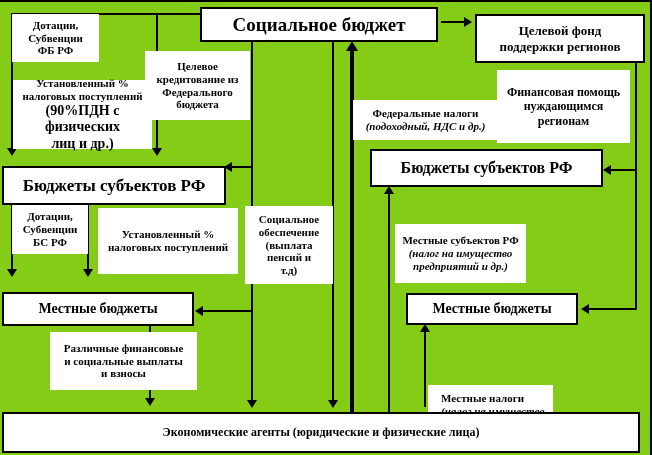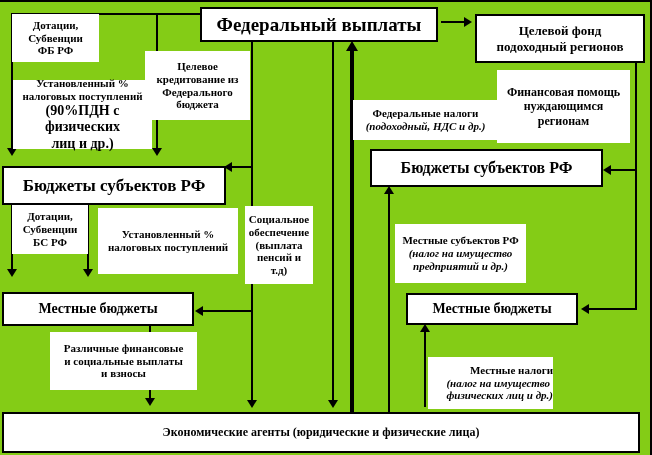--- a/index.html
+++ b/index.html
@@ -11,21 +11,21 @@
   .node{
     position:absolute;background:#fff;border:2px solid #000;box-sizing:border-box;
     display:flex;align-items:center;justify-content:center;text-align:center;
     font-weight:bold;color:#000;z-index:3;
   }
   .lab{
     position:absolute;background:#fff;box-sizing:border-box;
     display:flex;flex-direction:column;align-items:center;justify-content:center;
     text-align:center;font-weight:bold;color:#000;font-size:11px;line-height:1.18;z-index:2;
   }
-  .lab.left-align{align-items:flex-end;text-align:left;padding-left:13px;}
+  .lab.left-align{align-items:flex-start;text-align:left;padding-left:13px;margin-top:28px;}
   .txt{white-space:pre-line;}
   .sub-italic{white-space:pre-line;font-style:italic;}
   .sub-small{white-space:pre-line;font-size:14px;}
   .hl,.vl{position:absolute;background:#000;z-index:1;}
   .hl{height:2px;}
   .vl{width:2px;}
   .vl.thick{width:4px;}
   .ah{position:absolute;width:0;height:0;z-index:1;}
   .ah.down{border-left:5px solid transparent;border-right:5px solid transparent;border-top:8px solid #000;}
   .ah.up{border-left:5px solid transparent;border-right:5px solid transparent;border-bottom:8px solid #000;}
@@ -106,21 +106,21 @@
 Федерального
 бюджета</span>
   </div>
 
   <div class="lab" style="left:497px;top:68px;width:133px;height:73px;font-size:12px">
     <span class="txt">Финансовая помощь
 нуждающимся
 регионам</span>
   </div>
 
-  <div class="lab" style="left:245px;top:204px;width:68px;height:78px">
+  <div class="lab" style="left:245px;top:204px;width:88px;height:78px">
     <span class="txt">Социальное
 обеспечение
 (выплата
 пенсий и
 т.д)</span>
   </div>
 
   <div class="lab" style="left:12px;top:203px;width:76px;height:49px">
     <span class="txt">Дотации,
 Субвенции
@@ -144,26 +144,26 @@
 и взносы</span>
   </div>
 
   <div class="lab left-align" style="left:428px;top:355px;width:125px;height:52px">
     <span class="txt">Местные налоги</span>
     <span class="sub-italic">(налог на имущество
 физических лиц и др.)</span>
   </div>
 
   <div class="node" style="left:200px;top:5px;width:238px;height:35px;font-size:19px">
-    <span class="txt">Федеральный выплаты</span>
+    <span class="txt">Социальное бюджет</span>
   </div>
 
   <div class="node" style="left:475px;top:12px;width:170px;height:49px;font-size:13px">
     <span class="txt">Целевой фонд
-подоходный регионов</span>
+поддержки регионов</span>
   </div>
 
   <div class="node" style="left:2px;top:164px;width:224px;height:39px;font-size:17px">
     <span class="txt">Бюджеты субъектов РФ</span>
   </div>
 
   <div class="node" style="left:370px;top:147px;width:233px;height:38px;font-size:16px">
     <span class="txt">Бюджеты субъектов РФ</span>
   </div>
 

